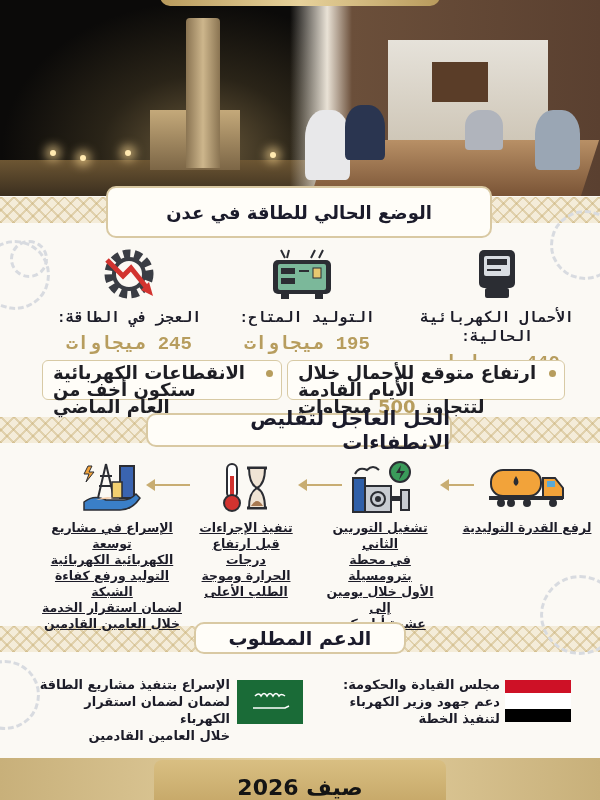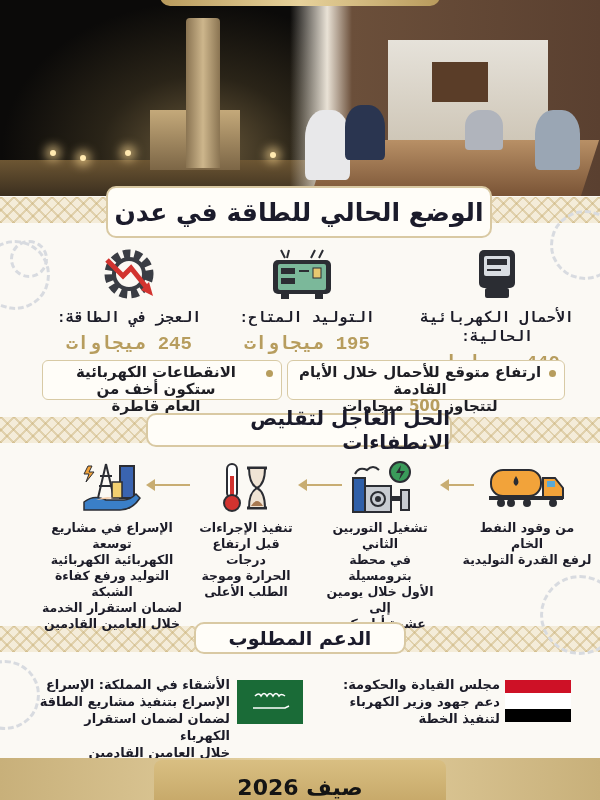--- a/index.html
+++ b/index.html
@@ -31,42 +31,42 @@
   
   .ornament { position: absolute; left: 0; width: 600px; height: 26px;
     background:
       repeating-linear-gradient(45deg, rgba(201,176,118,.45) 0 2px, transparent 2px 9px),
       repeating-linear-gradient(-45deg, rgba(201,176,118,.45) 0 2px, transparent 2px 9px),
       #f4ecd9; }
 
   
   .title-box { position: absolute; background: #fffdf8; border: 2px solid #d9c9a3; border-radius: 10px;
     display: flex; align-items: center; justify-content: center; font-weight: bold; color: #1b1b2b; }
-  .main-title { left: 106px; top: 186px; width: 386px; height: 52px; font-size: 25px; }
+  .main-title { left: 106px; top: 186px; width: 386px; height: 52px; font-size: 18px; }
   .sec-title { left: 146px; top: 413px; width: 306px; height: 34px; font-size: 20px; }
   .sec-title2 { left: 194px; top: 622px; width: 212px; height: 32px; font-size: 19px; }
 
   
   .gear { position: absolute; border: 3px dashed #d8dbe0; border-radius: 50%; }
 
   
   .stat { position: absolute; top: 248px; width: 170px; text-align: center; font-family: Liberation Mono, monospace; }
   .stat-icon { width: 60px; height: 54px; margin: 0 auto 6px; position: relative; }
   .stat-label { font-size: 15px; font-weight: bold; color: #1c1c28; }
   .stat-value { font-size: 19px; font-weight: bold; color: #b79d5e; margin-top: 4px; }
 
   .note { position: absolute; top: 360px; height: 40px; border: 1.5px solid #d8caa5; border-radius: 6px;
-    background: #fffdf8; font-size: 15px; font-weight: bold; line-height: 17px; padding: 3px 22px 3px 10px; text-align: center; }
+    background: #fffdf8; font-size: 18px; font-weight: bold; line-height: 17px; padding: 3px 22px 3px 10px; text-align: left; }
   .note .dot { position: absolute; right: 8px; top: 9px; width: 7px; height: 7px; border-radius: 50%; background: #b79d5e; }
   .note .hl { color: #b79d5e; }
 
   
   .step { position: absolute; top: 460px; text-align: center; }
   .step-icon { height: 54px; position: relative; margin: 0 auto 6px; }
-  .step-text { font-size: 12.5px; font-weight: bold; line-height: 16px; color: #1c1c28; }
+  .step-text { font-size: 12.5px; font-weight: bold; line-height: 16px; color: #1c1c28; text-decoration: underline; }
   .step-text .hl { color: #b79d5e; }
   .arrow { position: absolute; top: 484px; height: 2px; background: #c8ad72; }
   .arrow::after { content: ""; position: absolute; left: -2px; top: -5px; border-right: 9px solid #c8ad72;
     border-top: 6px solid transparent; border-bottom: 6px solid transparent; }
 
   
   .support-text { position: absolute; font-size: 13px; font-weight: bold; line-height: 17px; color: #1c1c28; text-align: right; }
   .flag { position: absolute; }
 
   
@@ -162,21 +162,21 @@
   <div>ارتفاع متوقع للأحمال خلال الأيام القادمة</div>
   <div>
     <span>لتتجاوز</span>
     <span class="hl">500</span>
     <span>ميجاوات</span>
   </div>
 </div>
 <div class="note" style="left:42px;width:240px">
   <span class="dot"></span>
   <div>الانقطاعات الكهربائية ستكون أخف من</div>
-  <div>العام قاطرة</div>
+  <div>العام الماضي</div>
 </div>
 
 <div class="title-box sec-title">الحل العاجل لتقليص الانطفاءات</div>
 
 <div class="arrow" style="left:442px;width:32px"></div>
 <div class="arrow" style="left:300px;width:42px"></div>
 <div class="arrow" style="left:148px;width:42px"></div>
 
 <div class="step" style="left:462px;width:130px">
   <div class="step-icon" style="width:80px">
@@ -186,21 +186,20 @@
       <path d="M56 18 h12 l8 10 v10 h-20z" fill="#f2a33a" stroke="#2b2d33" stroke-width="2"></path>
       <rect x="60" y="21" width="8" height="6" fill="#5aa9d6"></rect>
       <rect x="2" y="36" width="74" height="4" fill="#2b2d33"></rect>
       <circle cx="14" cy="43" r="4" fill="#2b2d33"></circle>
         <circle cx="24" cy="43" r="4" fill="#2b2d33"></circle>
       <circle cx="40" cy="43" r="4" fill="#2b2d33"></circle>
         <circle cx="66" cy="43" r="4" fill="#2b2d33"></circle>
     </svg>
   </div>
   <div class="step-text">
-    <div>من وقود النفط الخام</div>
     <div>لرفع القدرة التوليدية</div>
   </div>
 </div>
 
 <div class="step" style="left:320px;width:120px">
   <div class="step-icon" style="width:70px">
     <svg width="70" height="54" viewBox="0 0 70 54">
       <circle cx="55" cy="12" r="10" fill="#3a9a5a" stroke="#2b2d33" stroke-width="2"></circle>
       <path d="M56 5 l-5 8 h5 l-2 7 l6 -9 h-5z" fill="#2b2d33"></path>
       <path d="M10 14 q4 -8 12 -4 q6 -6 12 0" fill="none" stroke="#2b2d33" stroke-width="2"></path>
@@ -272,20 +271,19 @@
   <div>لتنفيذ الخطة</div>
 </div>
 
 <div class="flag" style="left:237px;top:680px;width:66px;height:44px;background:#1a6b37">
   <svg width="66" height="44" viewBox="0 0 66 44">
     <path d="M18 16 q4 -4 6 0 q3 -5 6 0 q3 -5 6 0 q3 -5 6 0 q2 -3 6 0" stroke="#fff" stroke-width="1.5" fill="none"></path>
     <path d="M16 28 h32 l4 -2" stroke="#fff" stroke-width="1.5" fill="none"></path>
   </svg>
 </div>
 <div class="support-text" style="left:38px;top:676px;width:192px">
-  <div>الأشقاء في المملكة: الإسراع</div>
   <div>الإسراع بتنفيذ مشاريع الطاقة</div>
   <div>لضمان لضمان استقرار الكهرباء</div>
   <div>خلال العامين القادمين</div>
 </div>
 
 <div class="footer"></div>
 <div class="footer-box">صيف 2026</div>
 
 </body></html>

